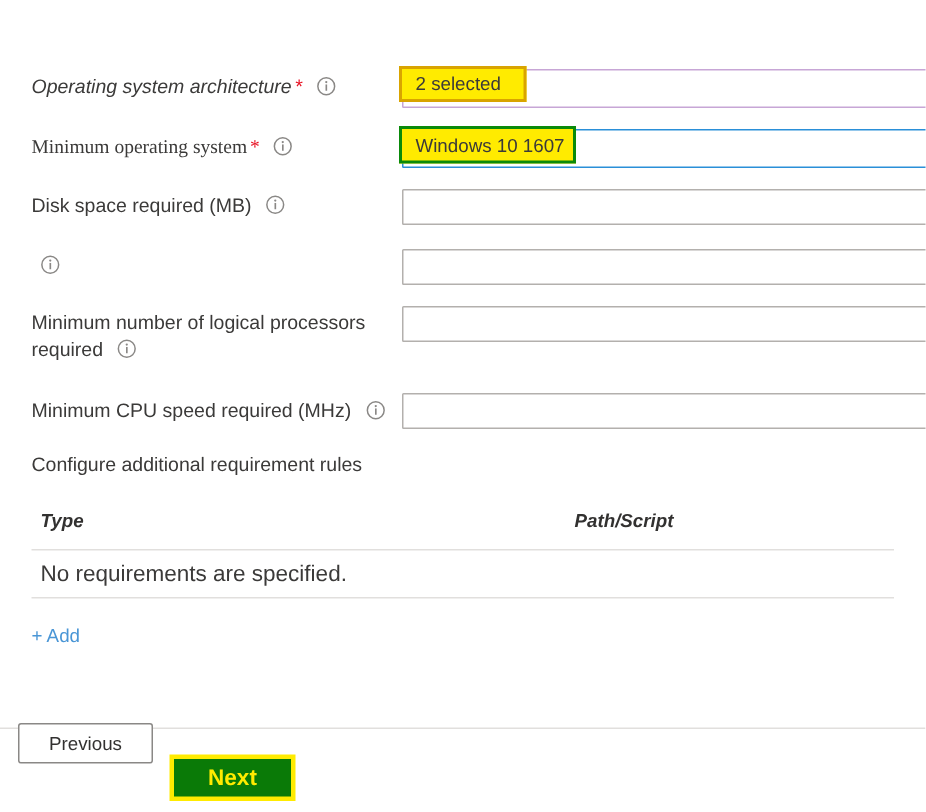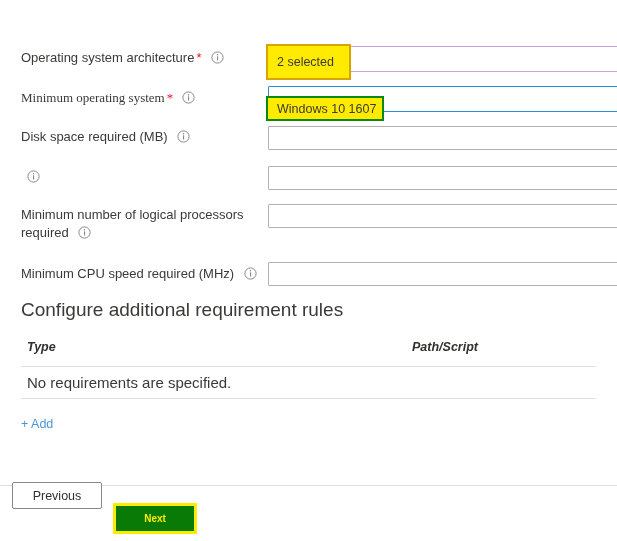--- a/index.html
+++ b/index.html
@@ -99,21 +99,21 @@
     line-height: 14px;
     color: #3b3a39;
     white-space: nowrap;
   }
 
   
   .sub-heading {
     position: absolute;
     left: 21px;
     top: 301px;
-    font-size: 19px;
+    font-size: 13px;
     line-height: 18px;
     color: #3b3a39;
     white-space: nowrap;
   }
 
   
   .req-table {
     position: absolute;
     left: 21px;
     top: 337px;
@@ -127,21 +127,21 @@
   }
   .req-table .th {
     position: absolute;
     top: 3px;
     font-size: 12.5px;
     font-weight: bold;
     color: #323130;
     white-space: nowrap;
   }
   .req-table .th.col-type { left: 6px; }
-  .req-table .th.col-path { left: 362px; margin-left: 29px; }
+  .req-table .th.col-path { left: 362px; }
   .req-table .tbody {
     position: relative;
     height: 31px;
     border-bottom: 1px solid #e1dfdd;
   }
   .req-table .empty-cell {
     position: absolute;
     left: 6px;
     top: 7px;
     font-size: 15px;
@@ -195,63 +195,63 @@
     background: #ffeb00;
     padding: 3px;
   }
   .btn-next {
     width: 100%;
     height: 100%;
     box-sizing: border-box;
     background: #0a7a07;
     border: none;
     font-family: "Liberation Sans", sans-serif;
-    font-size: 10px;
+    font-size: 15px;
     font-weight: bold;
     color: #ffeb00;
     cursor: pointer;
     padding: 0;
   }
 </style>
 </head>
 <body>
 
 <div class="page">
 
 
   <div class="form-row" style="top:46px;">
-    <div class="field-label" style="top:3px;">
+    <div class="field-label" style="top:3px;font-style:italic;">
       <span>Operating system architecture</span><span class="req-star">*</span>
       <span class="info-icon">
         <svg width="13" height="13" viewBox="0 0 13 13">
             <circle cx="6.5" cy="6.5" r="5.6" fill="none" stroke="#8a8886" stroke-width="1"></circle>
             <circle cx="6.5" cy="3.7" r="0.75" fill="#8a8886"></circle>
             <rect x="6.0" y="5.3" width="1.1" height="4.2" fill="#8a8886"></rect>
           </svg>
       </span>
     </div>
     <div class="dropdown-box" style="top:0px;"></div>
-    <div class="hl-box orange" style="left:266px; top:-2px; width:85px; height:36px;">
+    <div class="hl-box orange" style="left:266px; top:-2px; width:85px; height:24px;">
       <span class="hl-text">2 selected</span>
     </div>
   </div>
 
   <div class="form-row" style="top:86px;">
     <div class="field-label" style="top:3px;font-family:Liberation Serif, serif;">
       <span>Minimum operating system</span><span class="req-star">*</span>
       <span class="info-icon">
         <svg width="13" height="13" viewBox="0 0 13 13">
             <circle cx="6.5" cy="6.5" r="5.6" fill="none" stroke="#8a8886" stroke-width="1"></circle>
             <circle cx="6.5" cy="3.7" r="0.75" fill="#8a8886"></circle>
             <rect x="6.0" y="5.3" width="1.1" height="4.2" fill="#8a8886"></rect>
           </svg>
       </span>
     </div>
     <div class="dropdown-box blue-border" style="top:0px;"></div>
-    <div class="hl-box green" style="left:266px; top:-2px; width:118px; height:25px;margin-top:12px;">
+    <div class="hl-box green" style="left:266px; top:-2px; width:118px; height:25px;">
       <span class="hl-text">Windows 10 1607</span>
     </div>
   </div>
 
   <div class="form-row" style="top:126px;">
     <div class="field-label" style="top:2px;">
       <span>Disk space required (MB)</span>
       <span class="info-icon">
         <svg width="13" height="13" viewBox="0 0 13 13">
             <circle cx="6.5" cy="6.5" r="5.6" fill="none" stroke="#8a8886" stroke-width="1"></circle>

